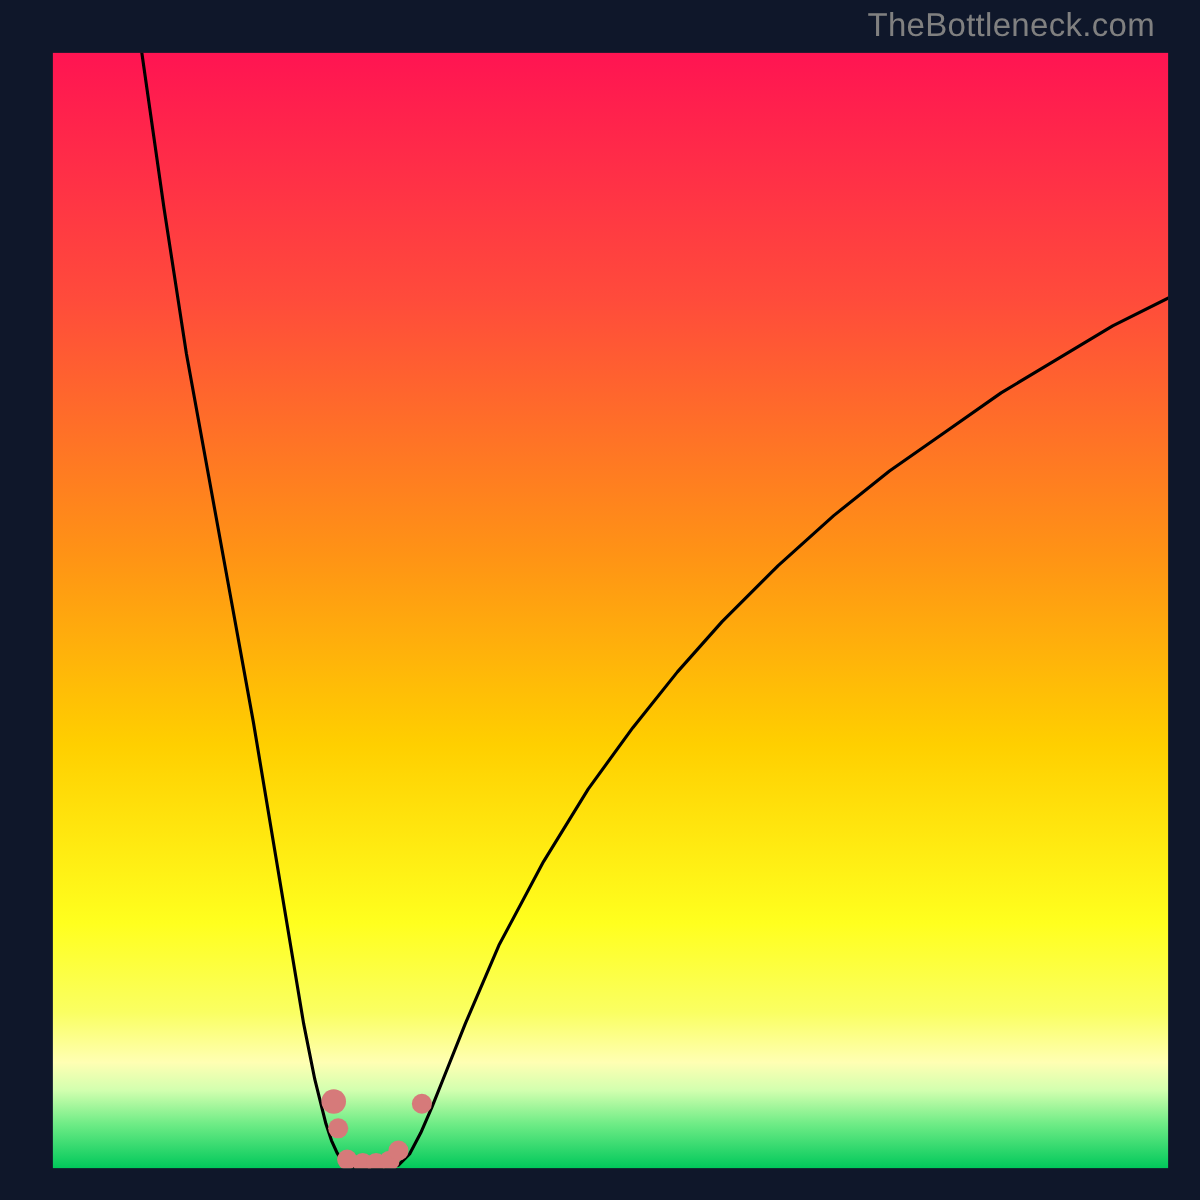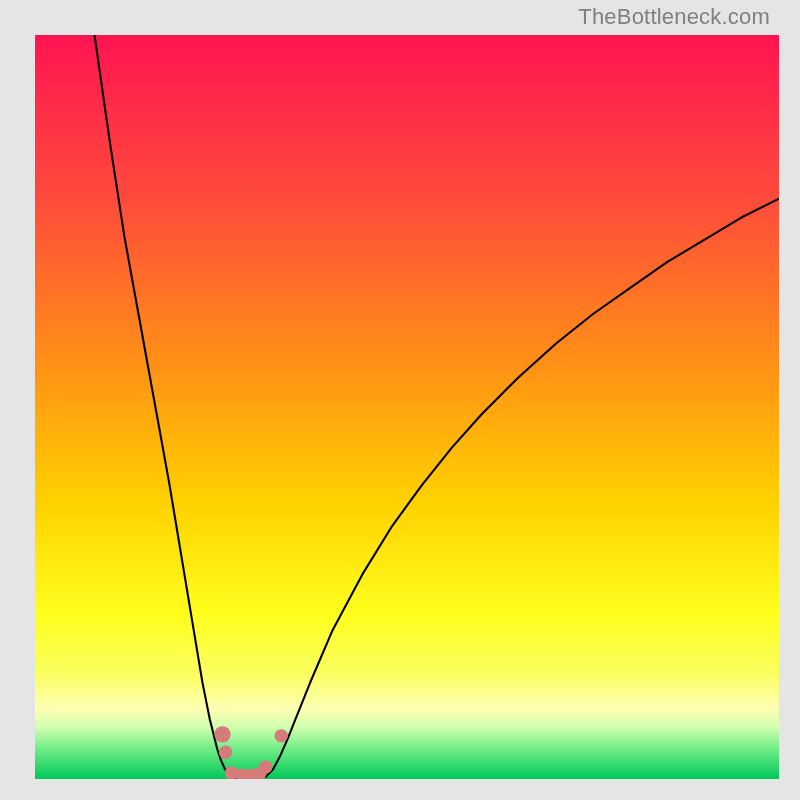--- a/index.html
+++ b/index.html
@@ -9,21 +9,21 @@
     height: 800px;
     background: #000;
     overflow: hidden;
   }
   .frame {
     position: absolute;
     left: 0;
     top: 0;
     width: 800px;
     height: 800px;
-    background: #e5e5e5;
+    background: #0f172a;
   }
   .plot-area {
     position: absolute;
     left: 35px;
     top: 35px;
     width: 744px;
     height: 744px;
     overflow: hidden;
   }
   .gradient {

